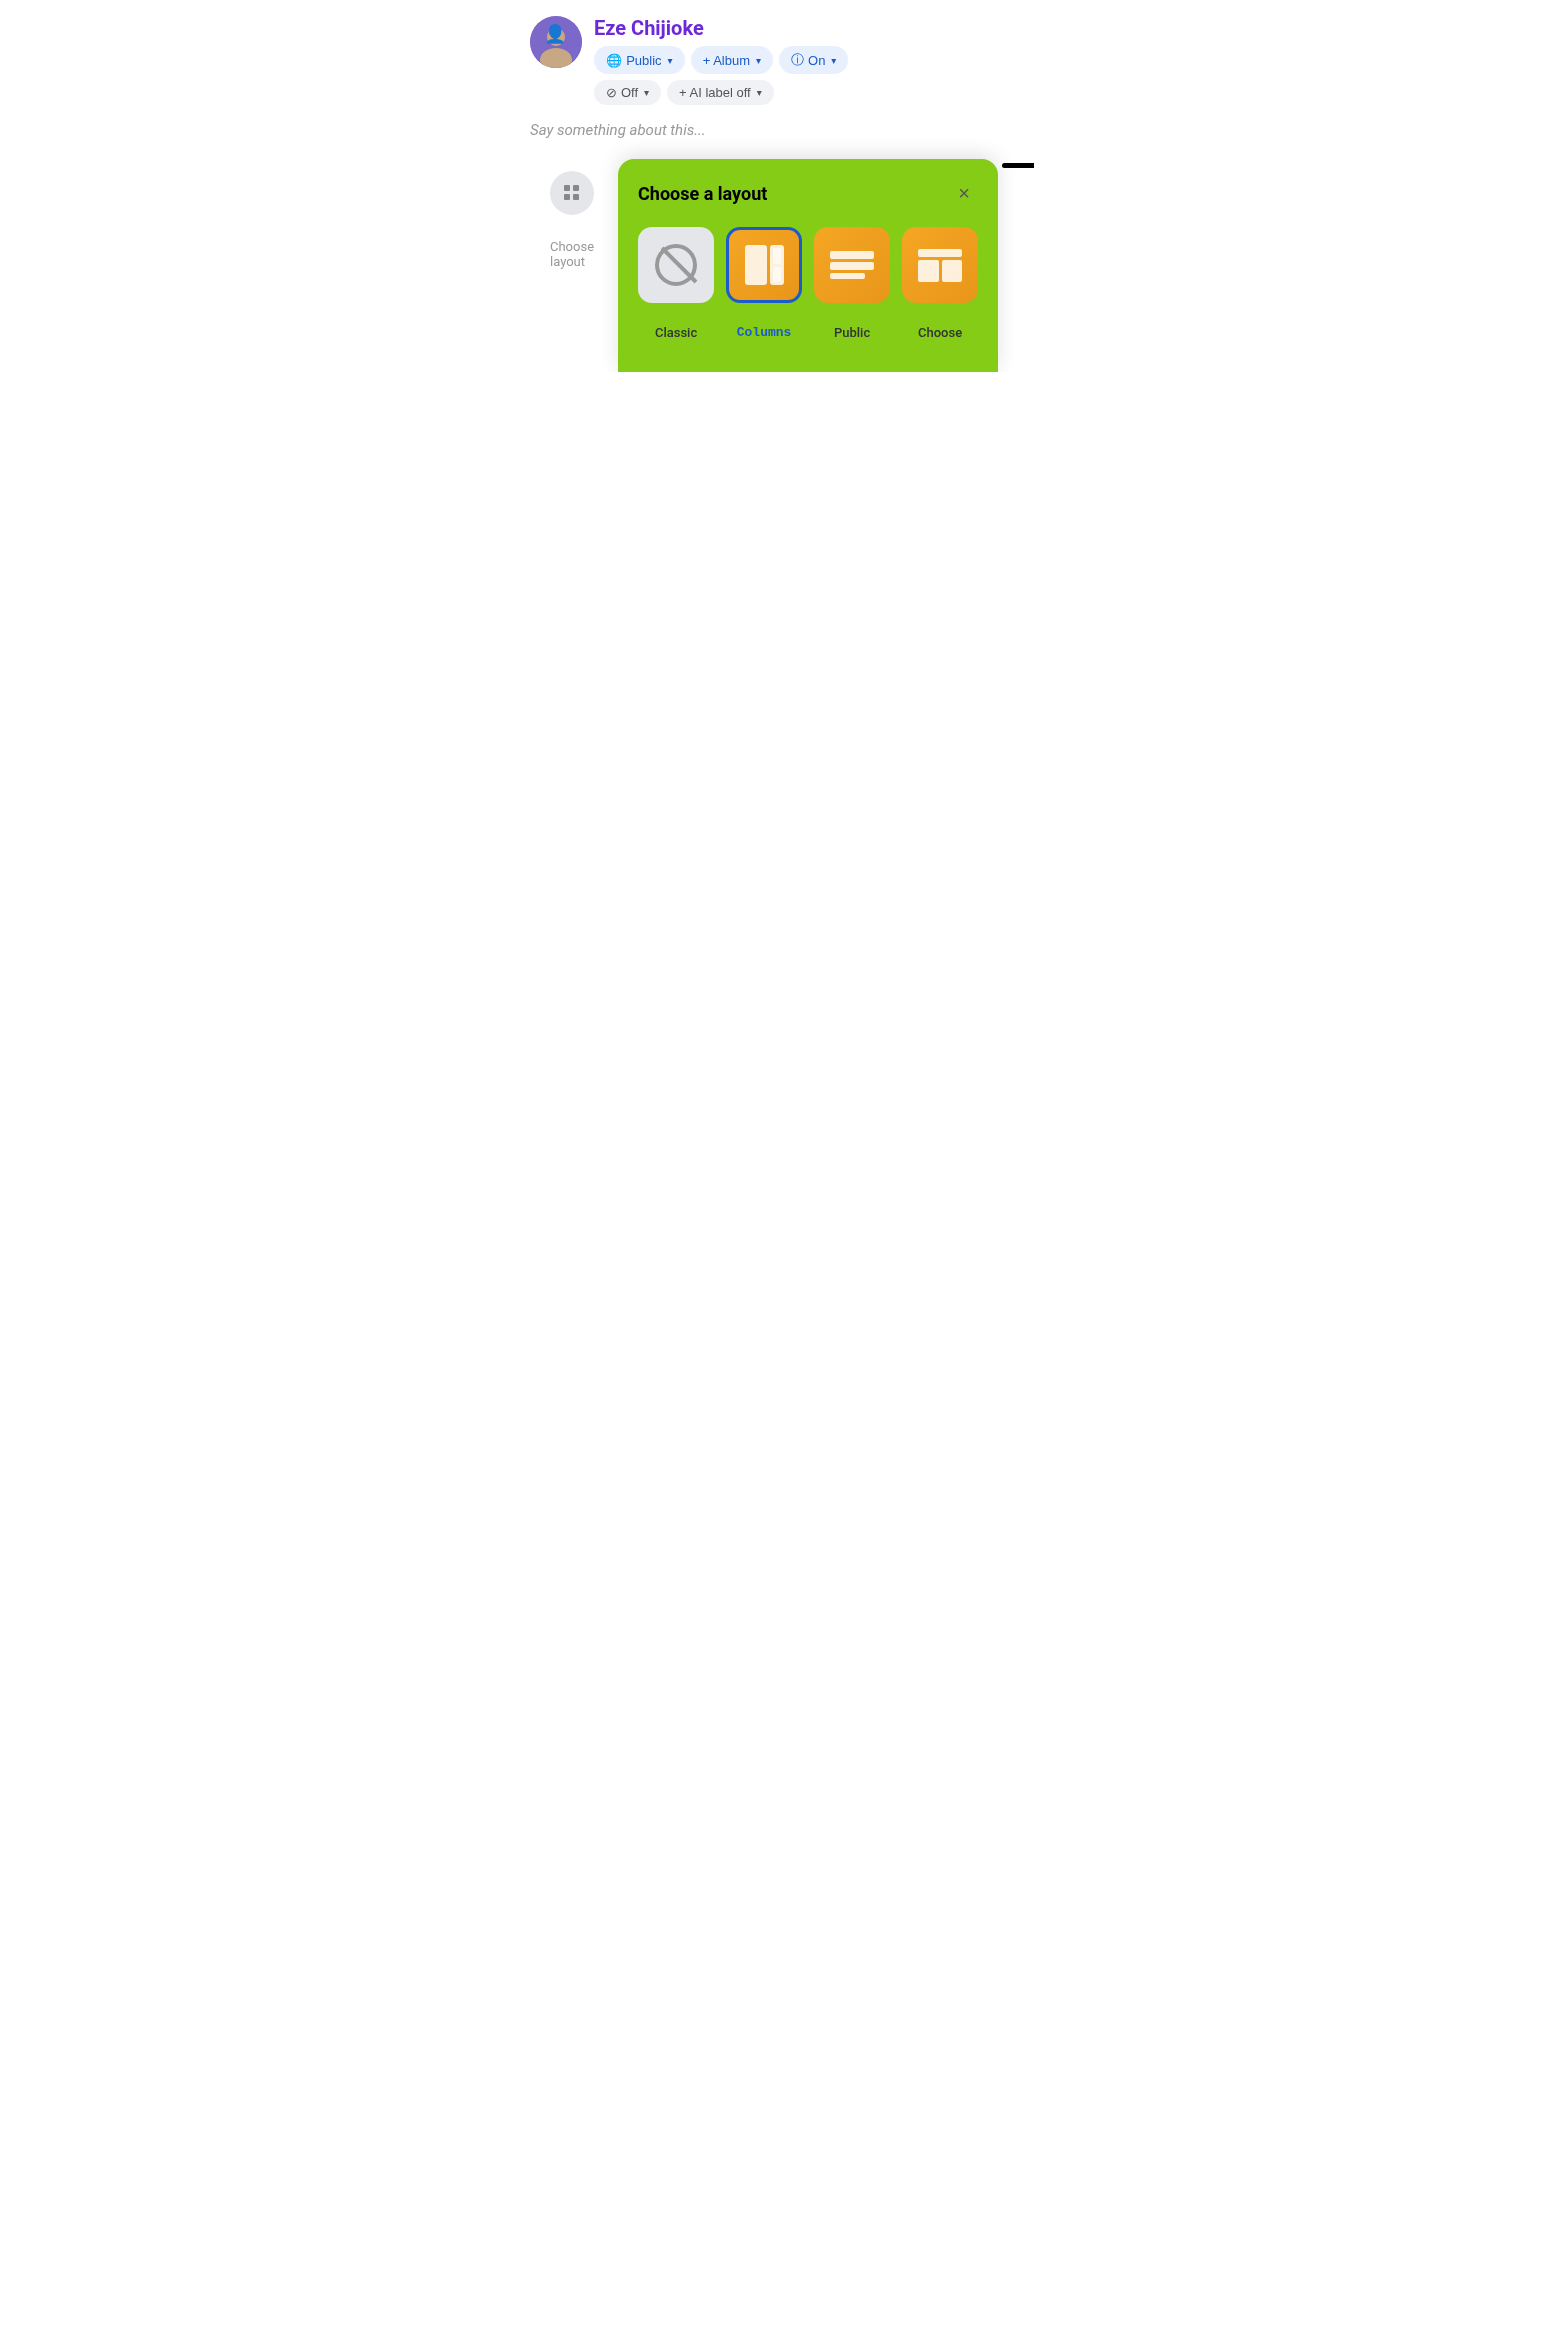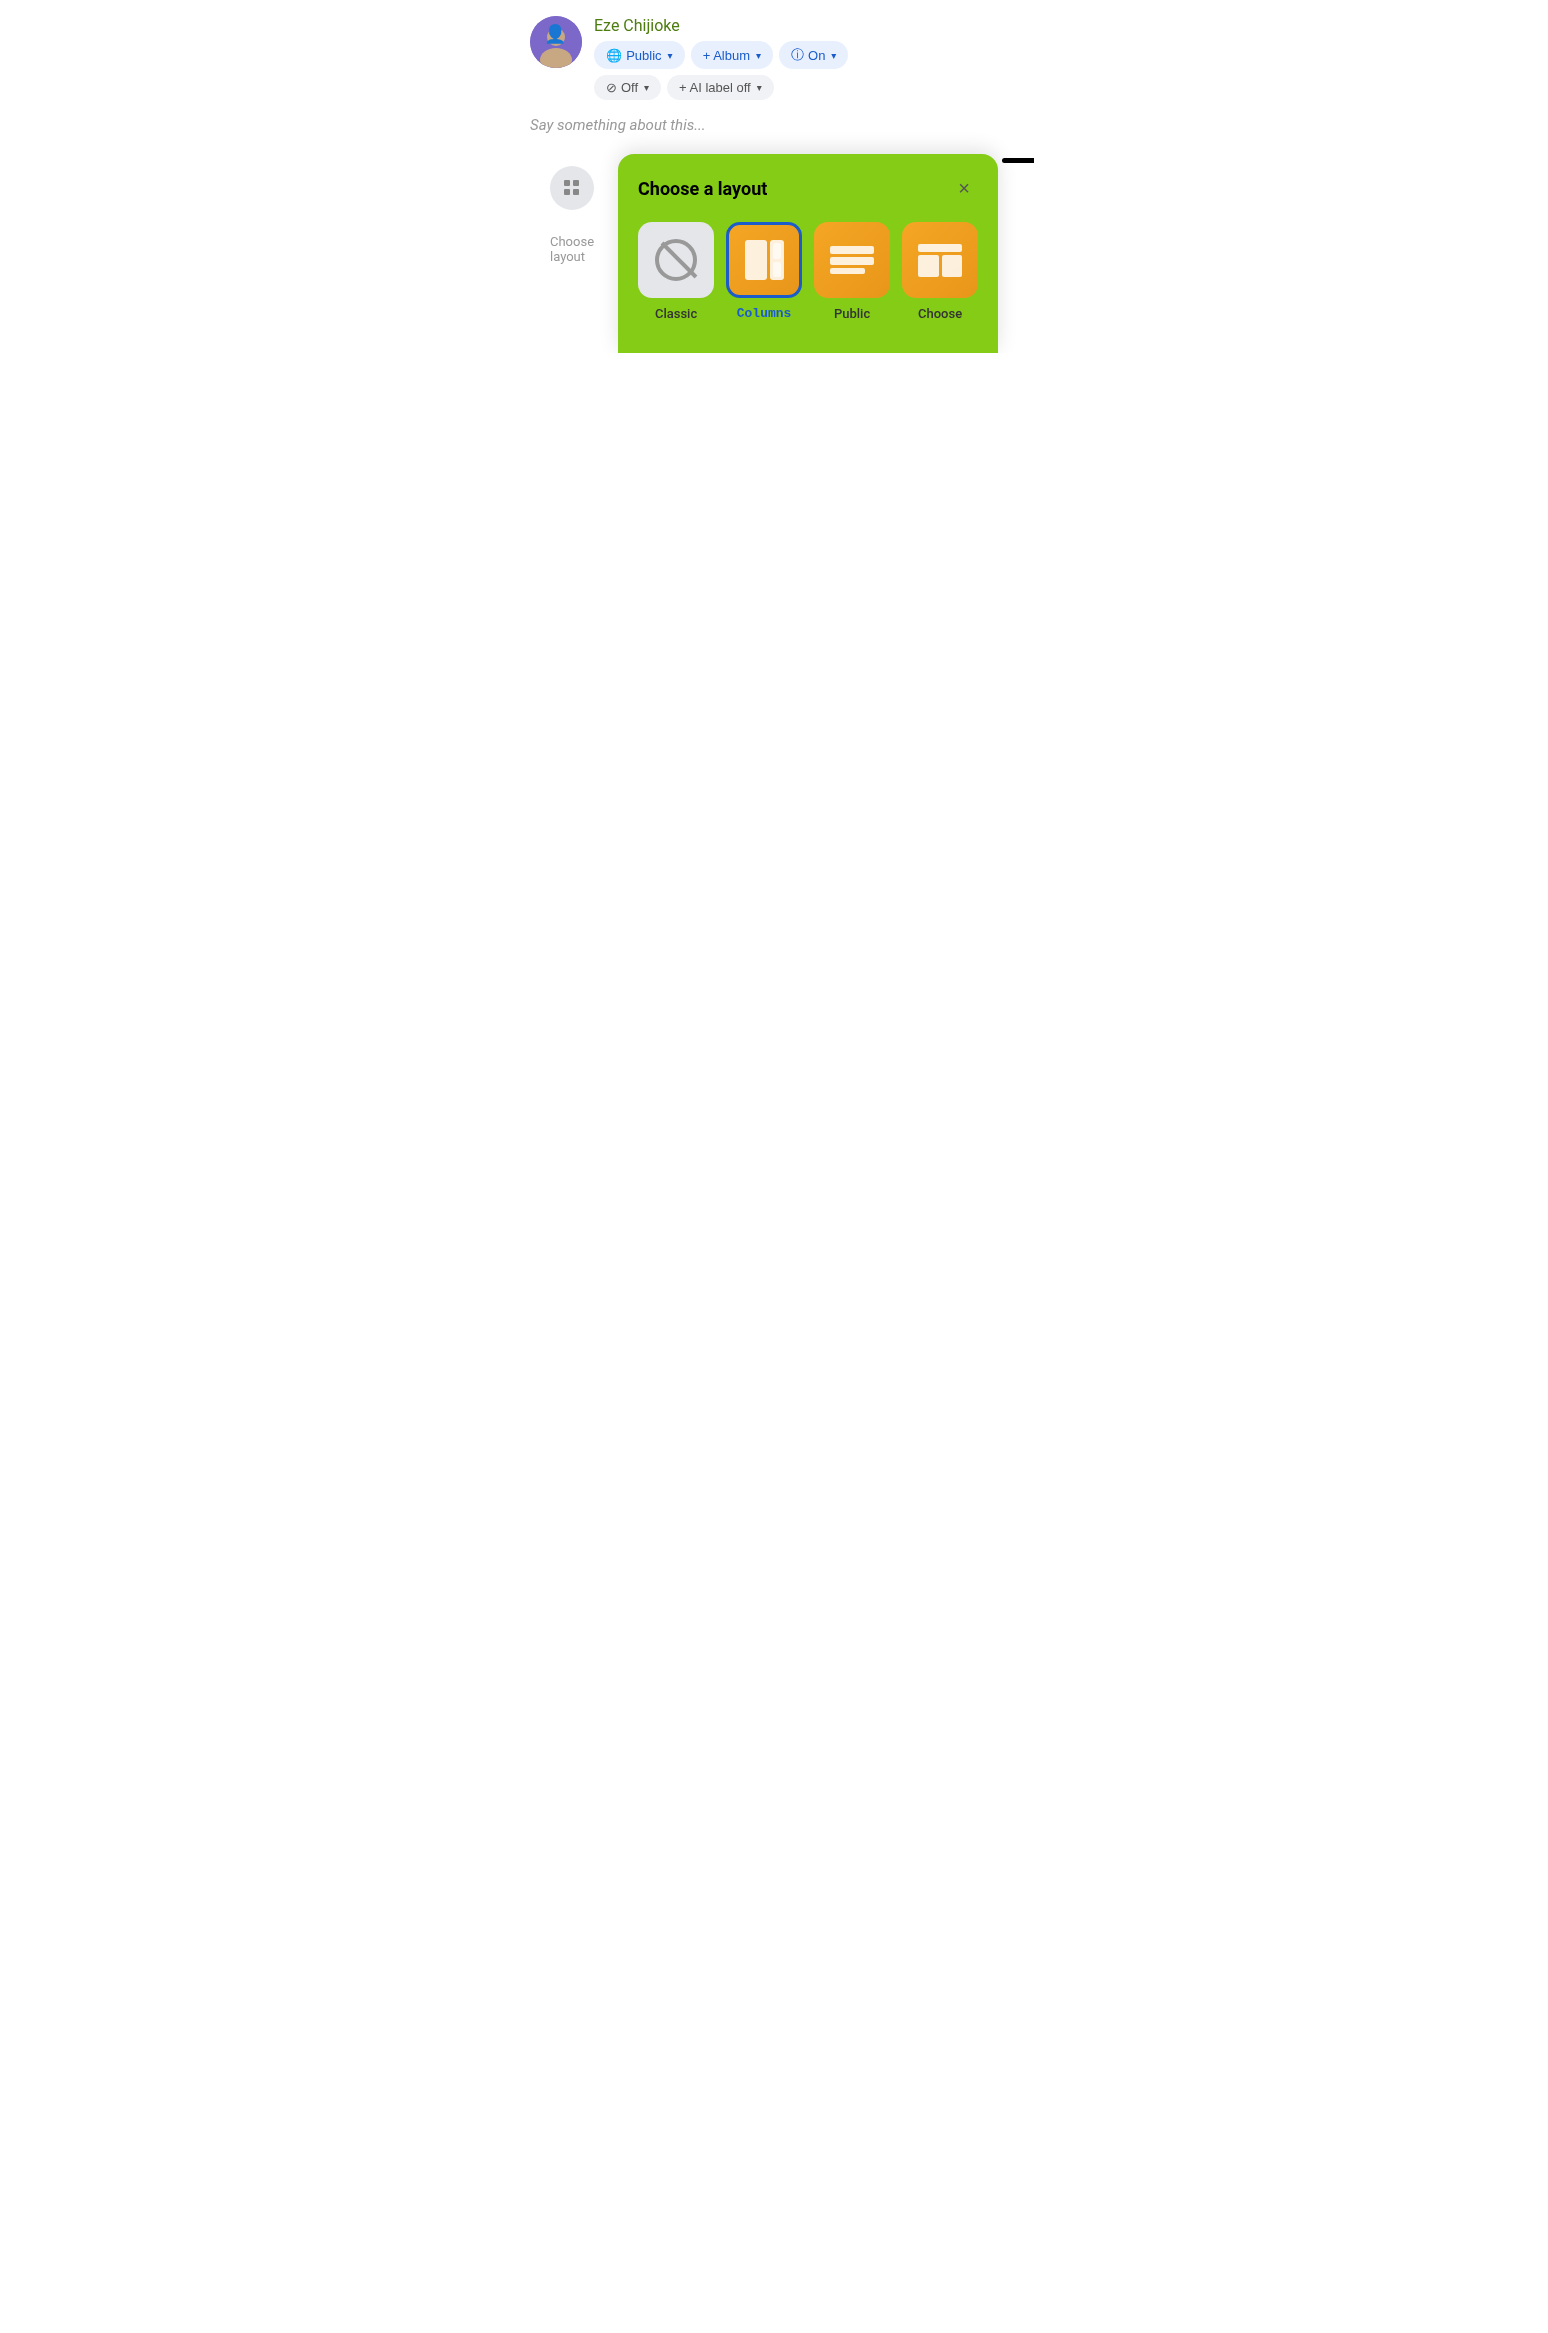--- a/index.html
+++ b/index.html
@@ -37,23 +37,23 @@
       justify-content: center;
       color: white;
       font-size: 20px;
     }
     .user-info {
       display: flex;
       flex-direction: column;
       gap: 6px;
     }
     .user-name {
-      font-weight: 400;
-      font-size: 16px;
-      color: #4d7c0f;
+      font-weight: 700;
+      font-size: 20px;
+      color: #6d28d9;
     }
     .pills-row {
       display: flex;
       flex-wrap: wrap;
       gap: 6px;
     }
     .pill {
       display: flex;
       align-items: center;
       gap: 4px;
@@ -208,21 +208,21 @@
     
     .layout-options {
       display: flex;
       gap: 12px;
       justify-content: space-between;
     }
     .layout-option {
       display: flex;
       flex-direction: column;
       align-items: center;
-      gap: 8px;
+      gap: 22px;
       cursor: pointer;
       flex: 1;
     }
     .layout-icon-box {
       width: 76px;
       height: 76px;
       border-radius: 14px;
       display: flex;
       align-items: center;
       justify-content: center;

